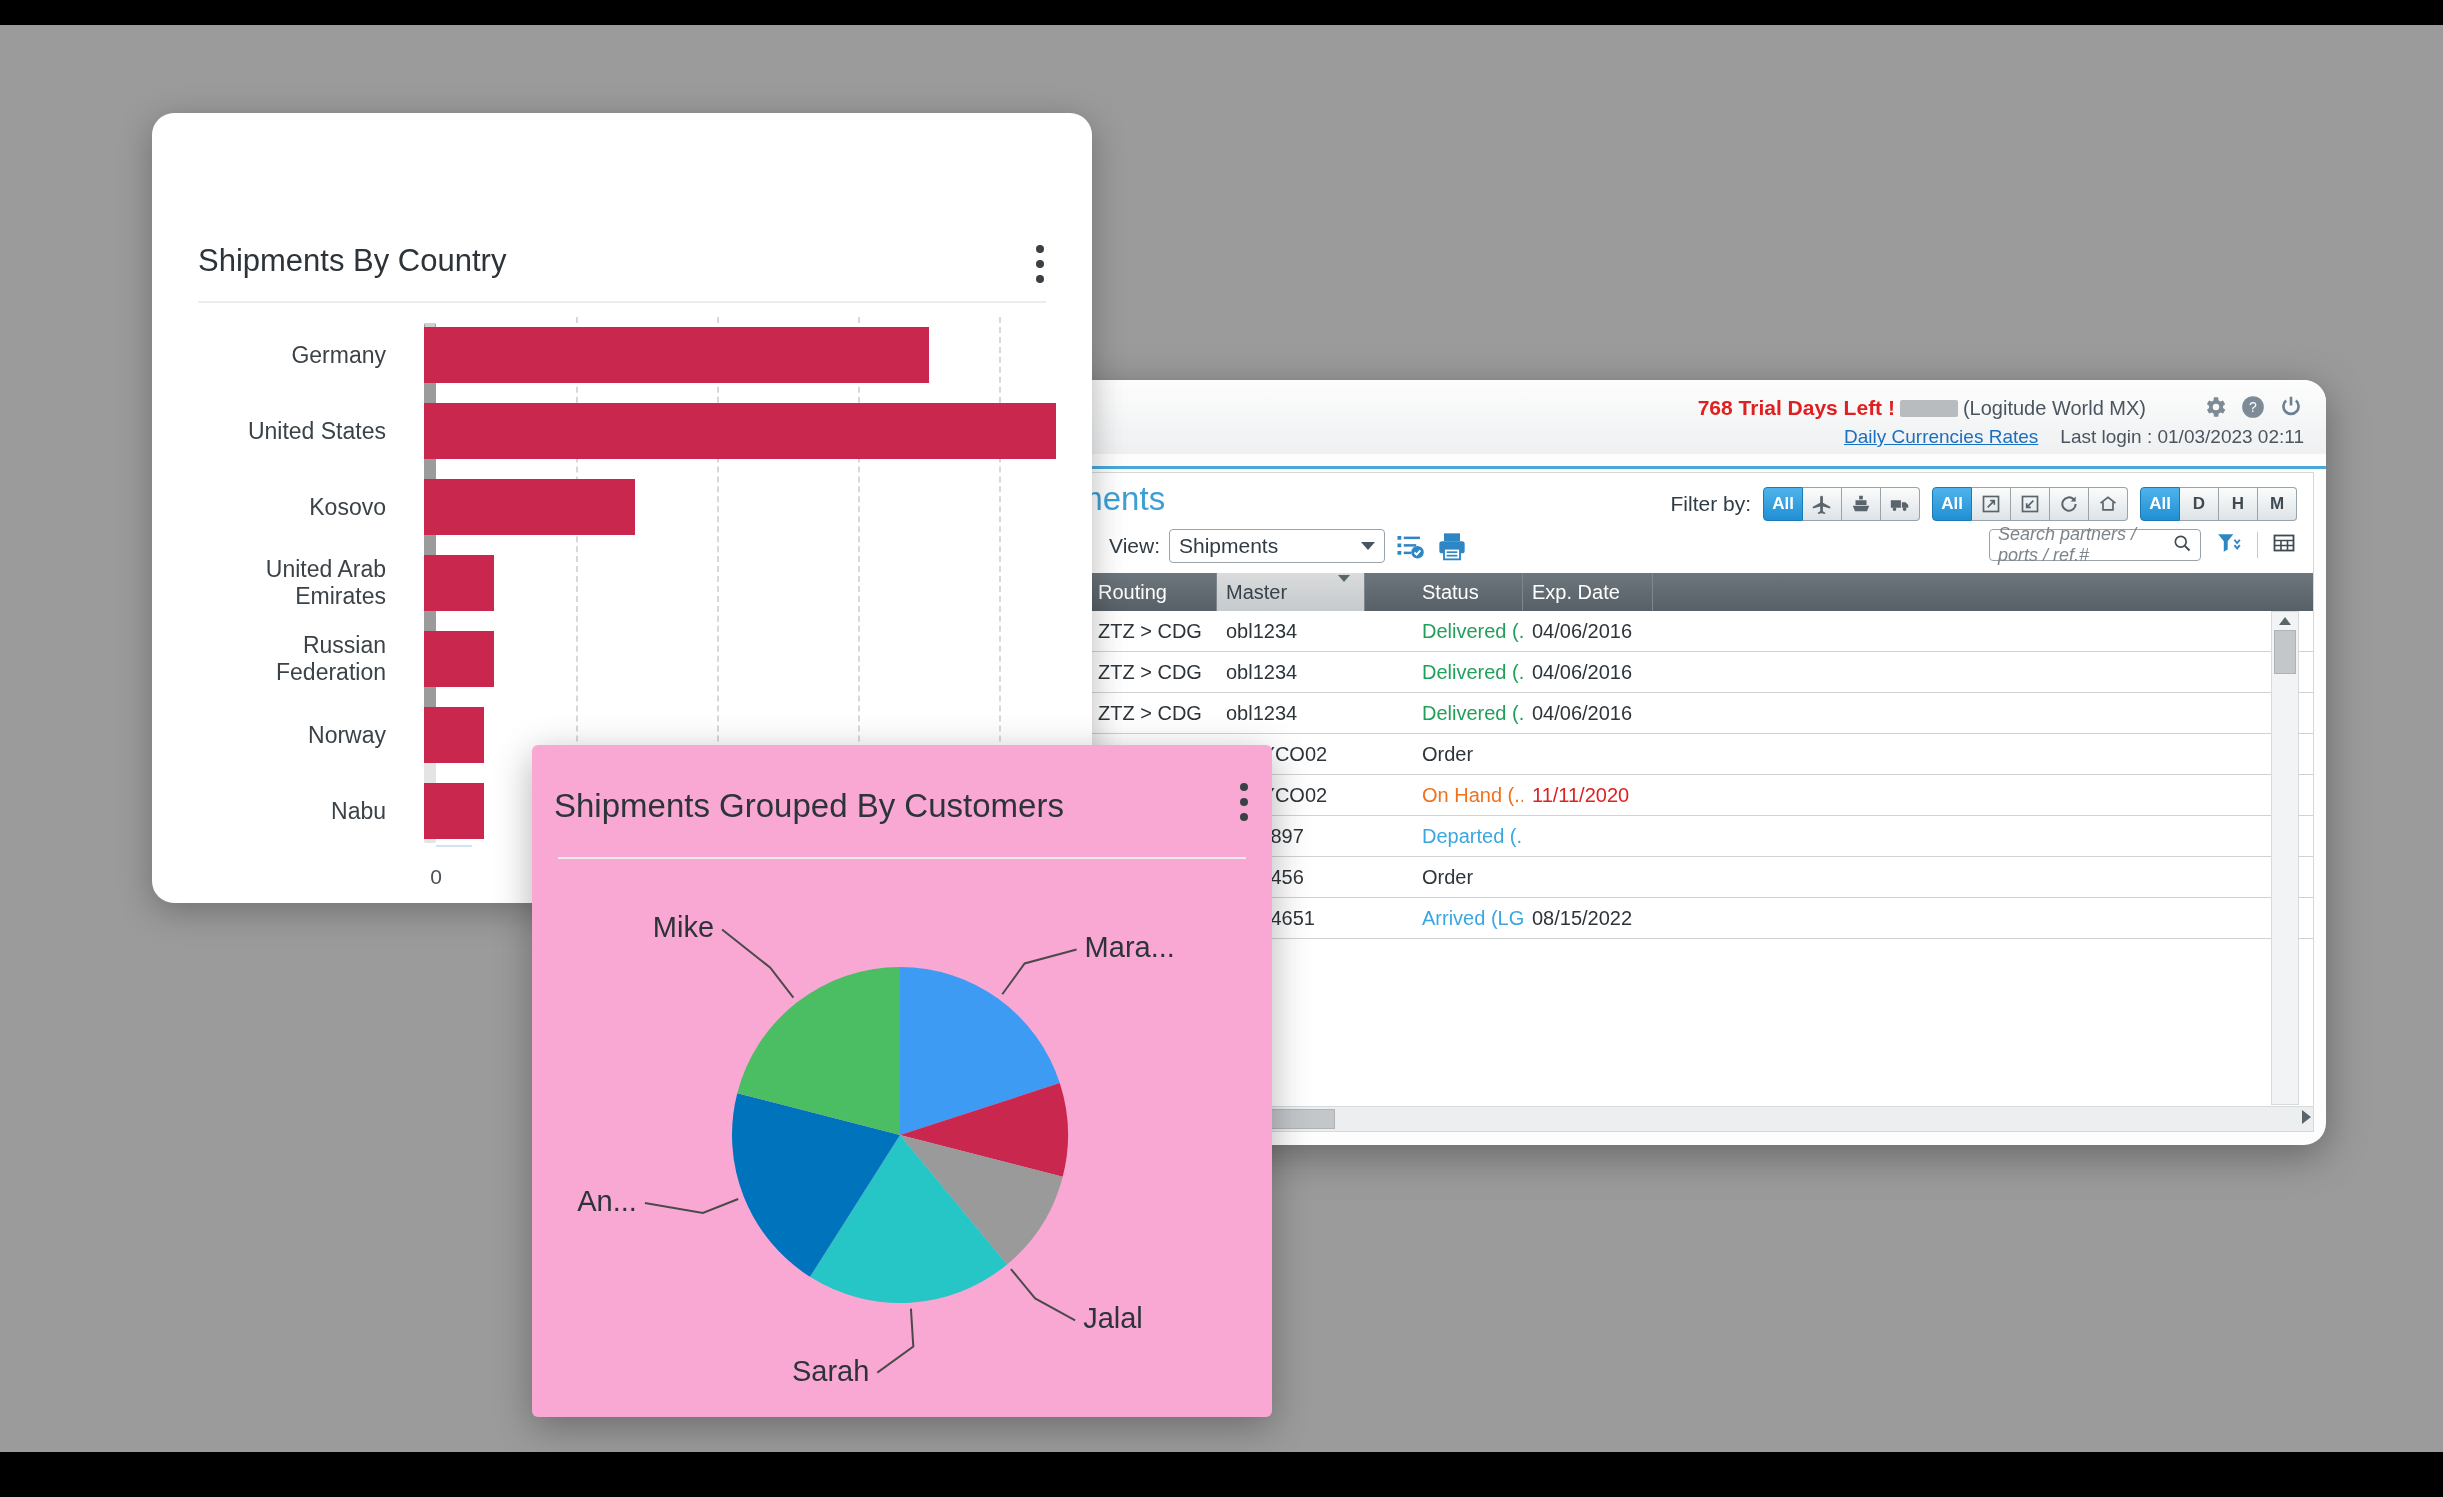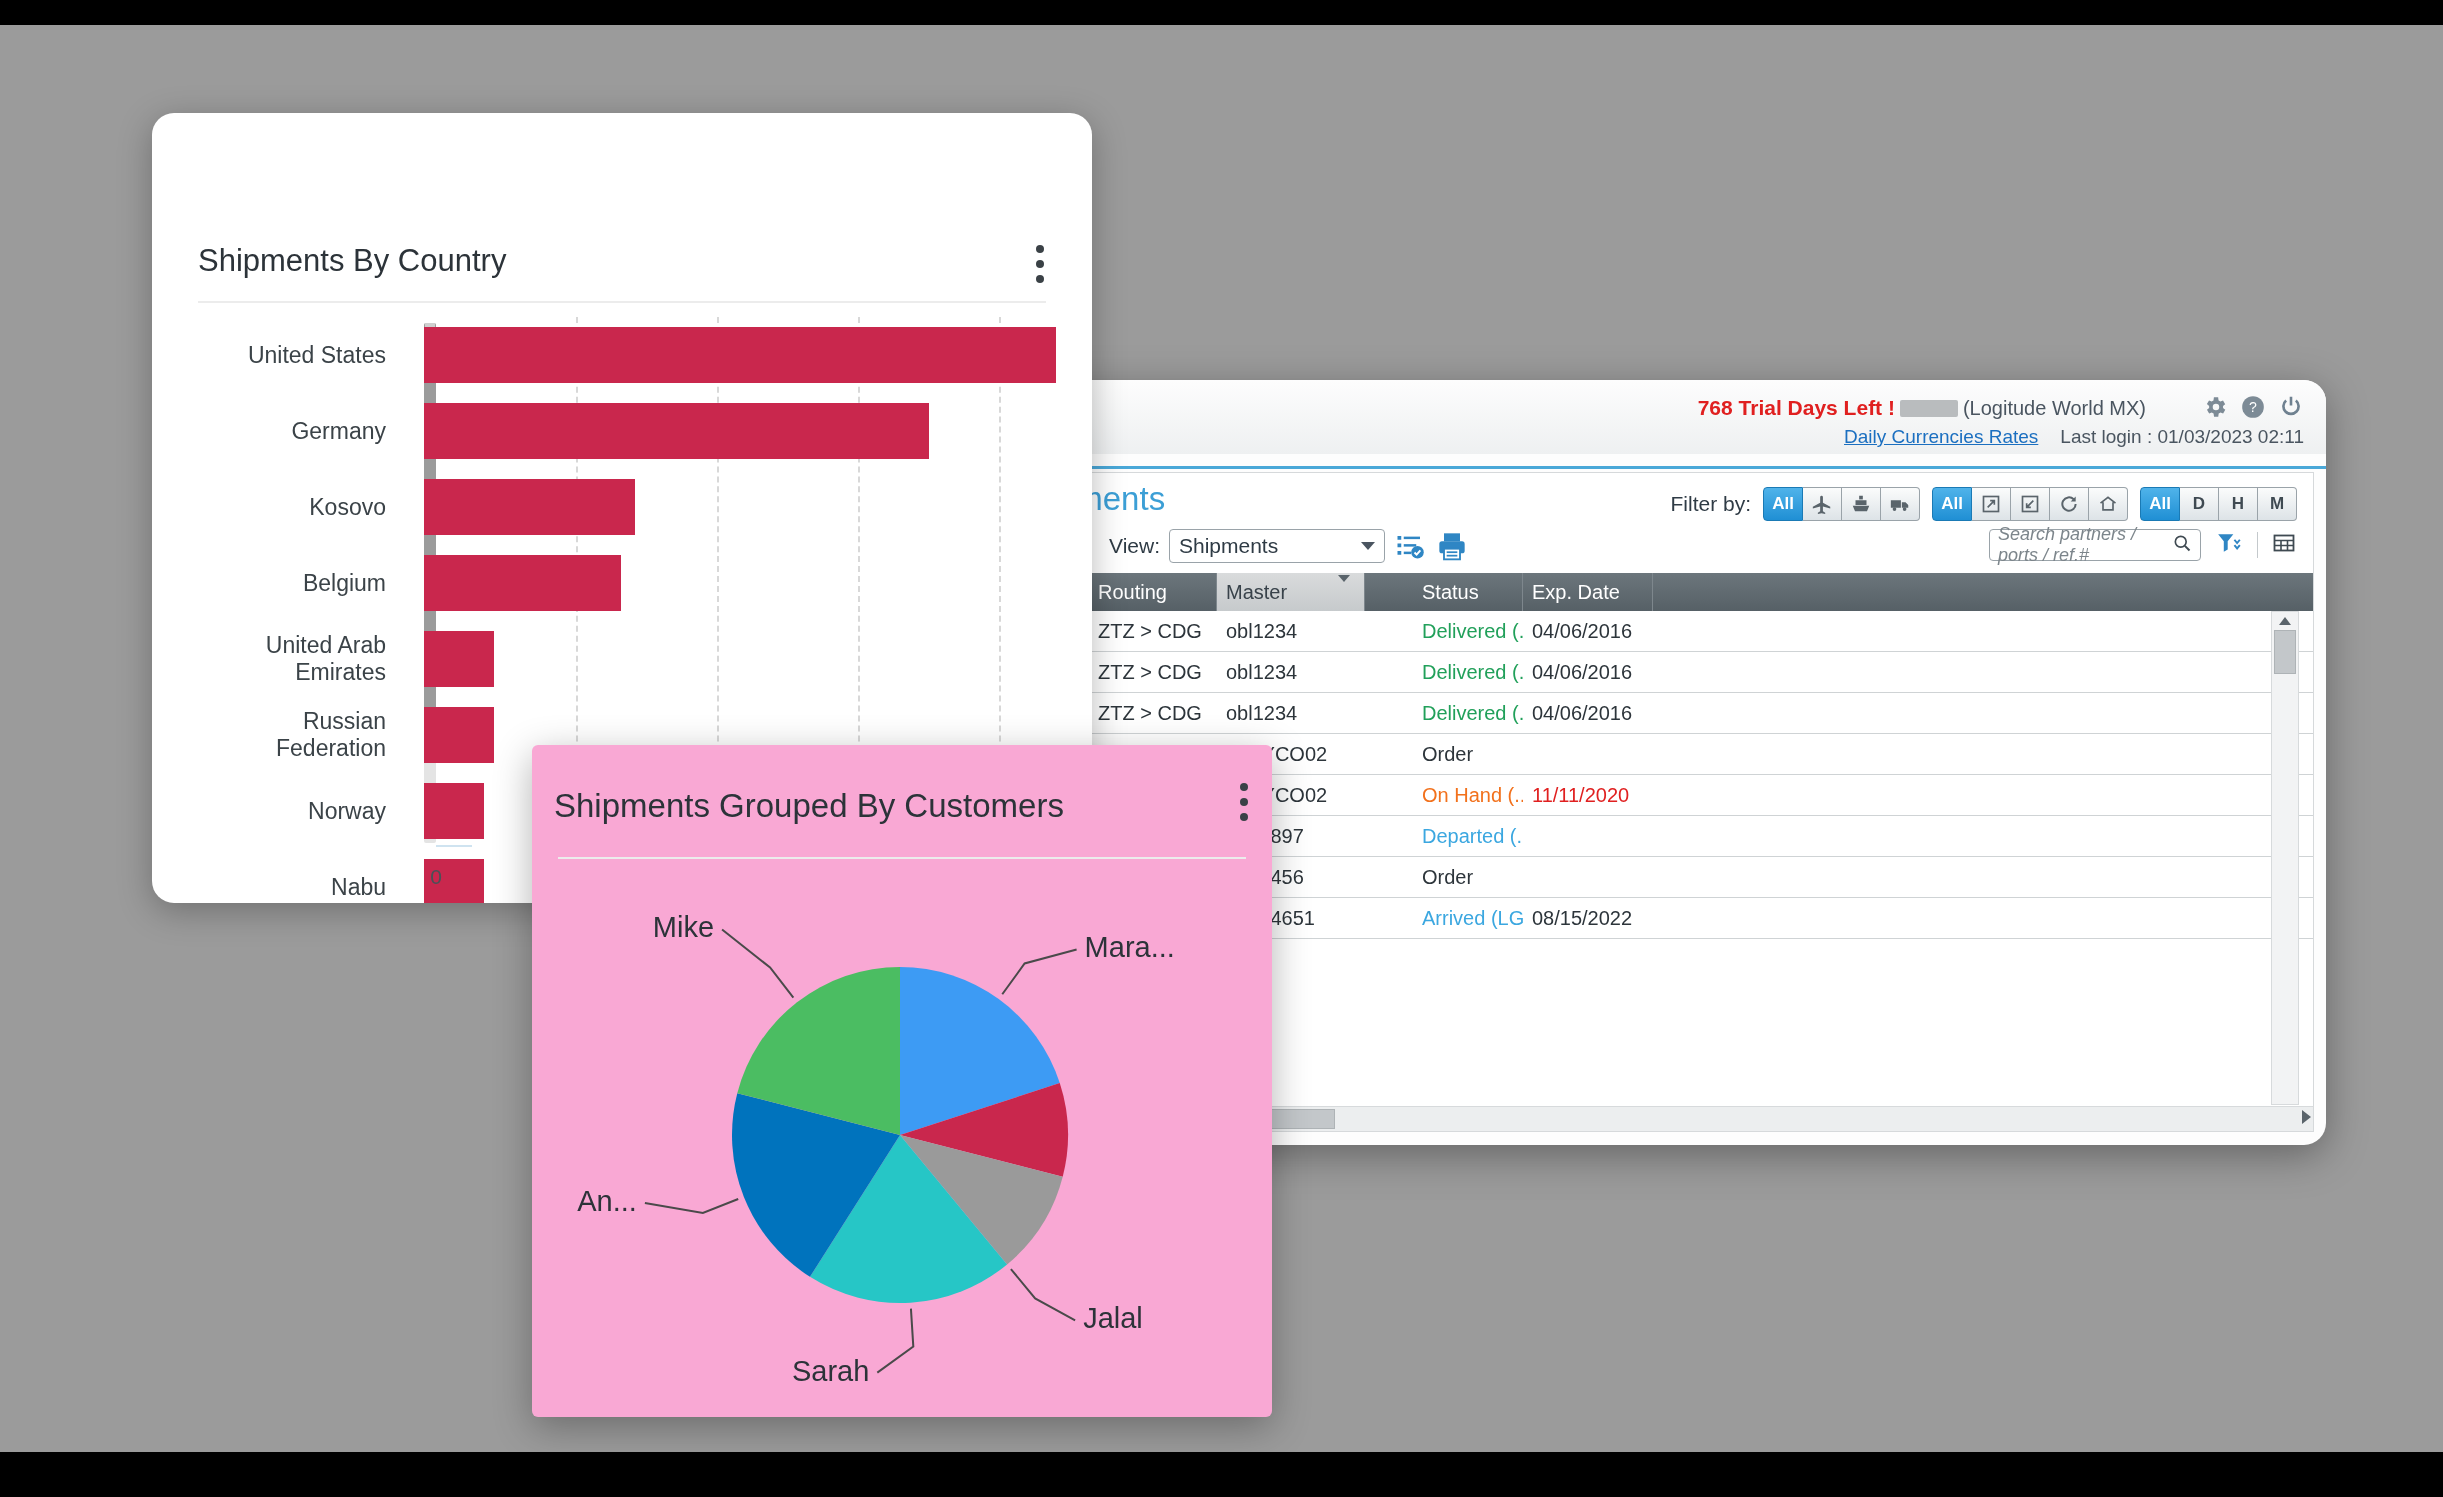--- a/index.html
+++ b/index.html
@@ -602,34 +602,30 @@
           <i style="left:281px;"></i>
           <i style="left:422px;"></i>
           <i style="left:563px;"></i>
       </div>
       <div class="bc-track">
           <span class="knob"></span>
         </div>
       <div class="bc-thumb"></div>
       <div class="bc-rows" id="bars-host">
           <div class="bc-row">
+            <div class="bc-lab">Germany</div>
+            <div class="bc-bar" style="width: 505px; background: rgb(201, 39, 77); margin-left: 12px;"></div>
+          </div>
+          <div class="bc-row">
             <div class="bc-lab">United States</div>
             <div class="bc-bar" style="width: 632px; background: rgb(201, 39, 77); margin-left: 12px;"></div>
-          </div>
-          <div class="bc-row">
-            <div class="bc-lab">Germany</div>
-            <div class="bc-bar" style="width: 505px; background: rgb(201, 39, 77); margin-left: 12px;"></div>
           </div>
           <div class="bc-row">
             <div class="bc-lab">Kosovo</div>
             <div class="bc-bar" style="width: 211px; background: rgb(201, 39, 77); margin-left: 12px;"></div>
-          </div>
-          <div class="bc-row">
-            <div class="bc-lab">Belgium</div>
-            <div class="bc-bar" style="width: 197px; background: rgb(201, 39, 77); margin-left: 12px;"></div>
           </div>
           <div class="bc-row">
             <div class="bc-lab">United Arab Emirates</div>
             <div class="bc-bar" style="width: 70px; background: rgb(201, 39, 77); margin-left: 12px;"></div>
           </div>
           <div class="bc-row">
             <div class="bc-lab">Russian Federation</div>
             <div class="bc-bar" style="width: 70px; background: rgb(201, 39, 77); margin-left: 12px;"></div>
           </div>
           <div class="bc-row">

